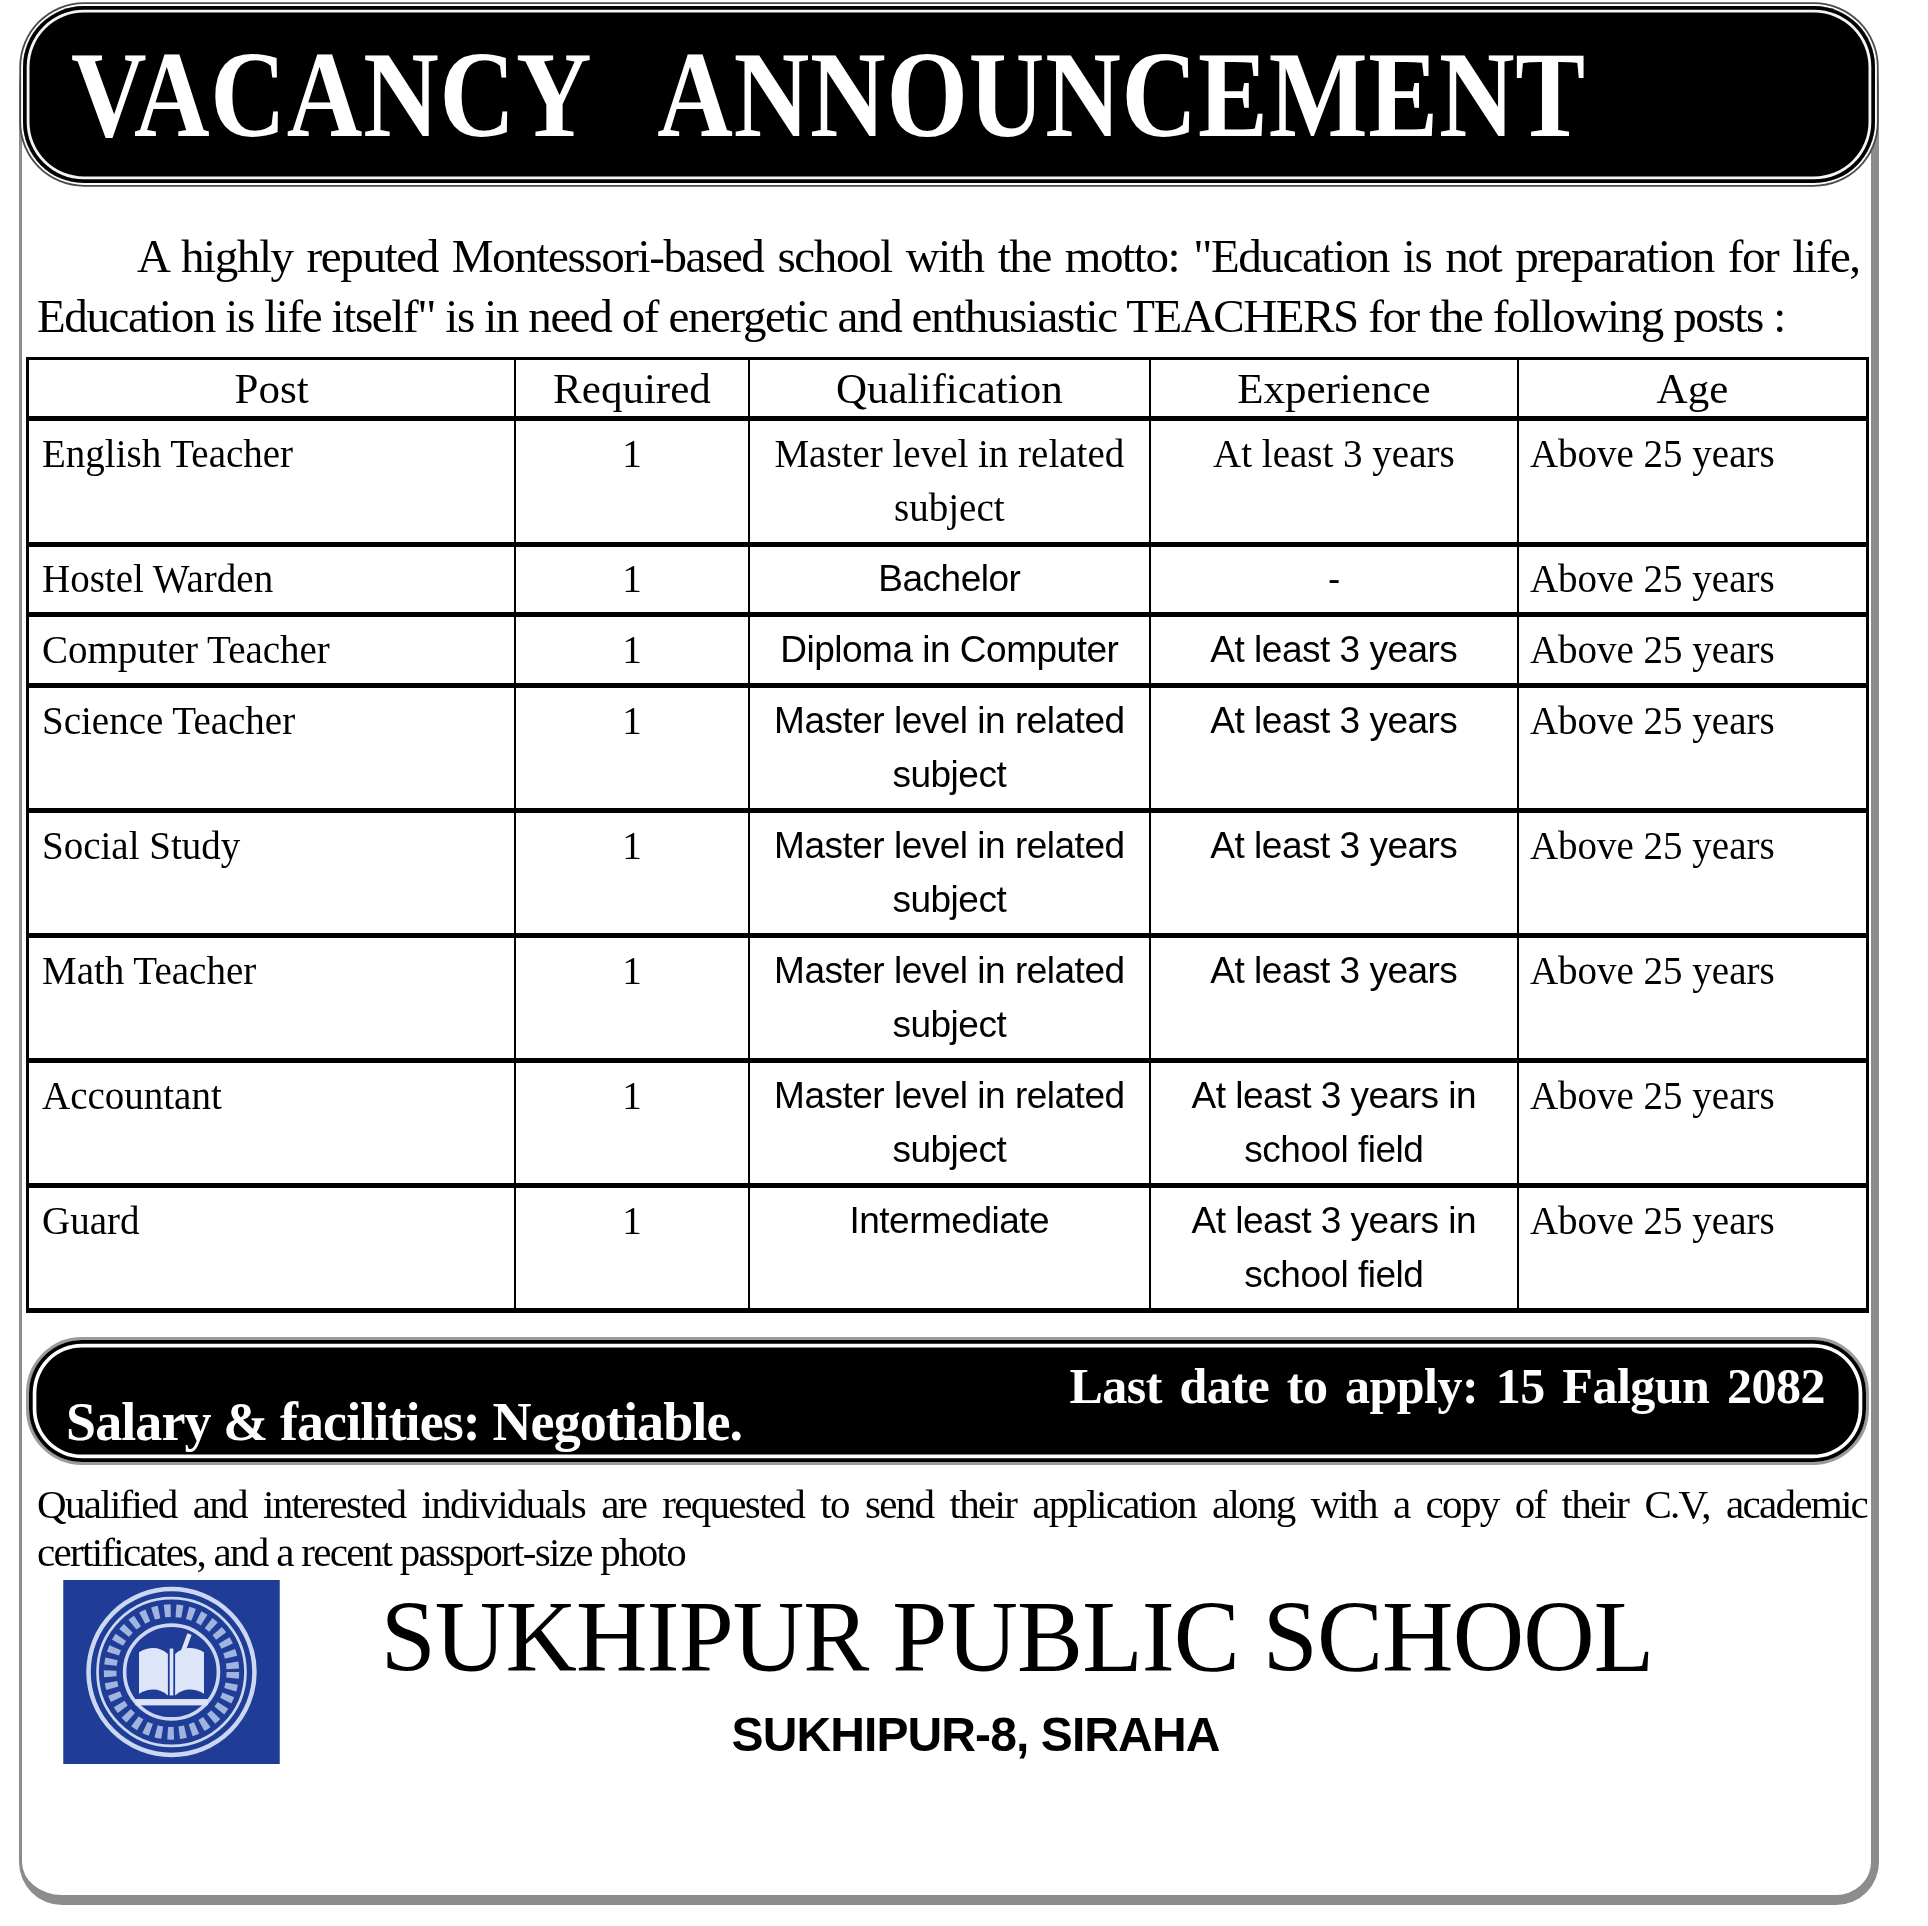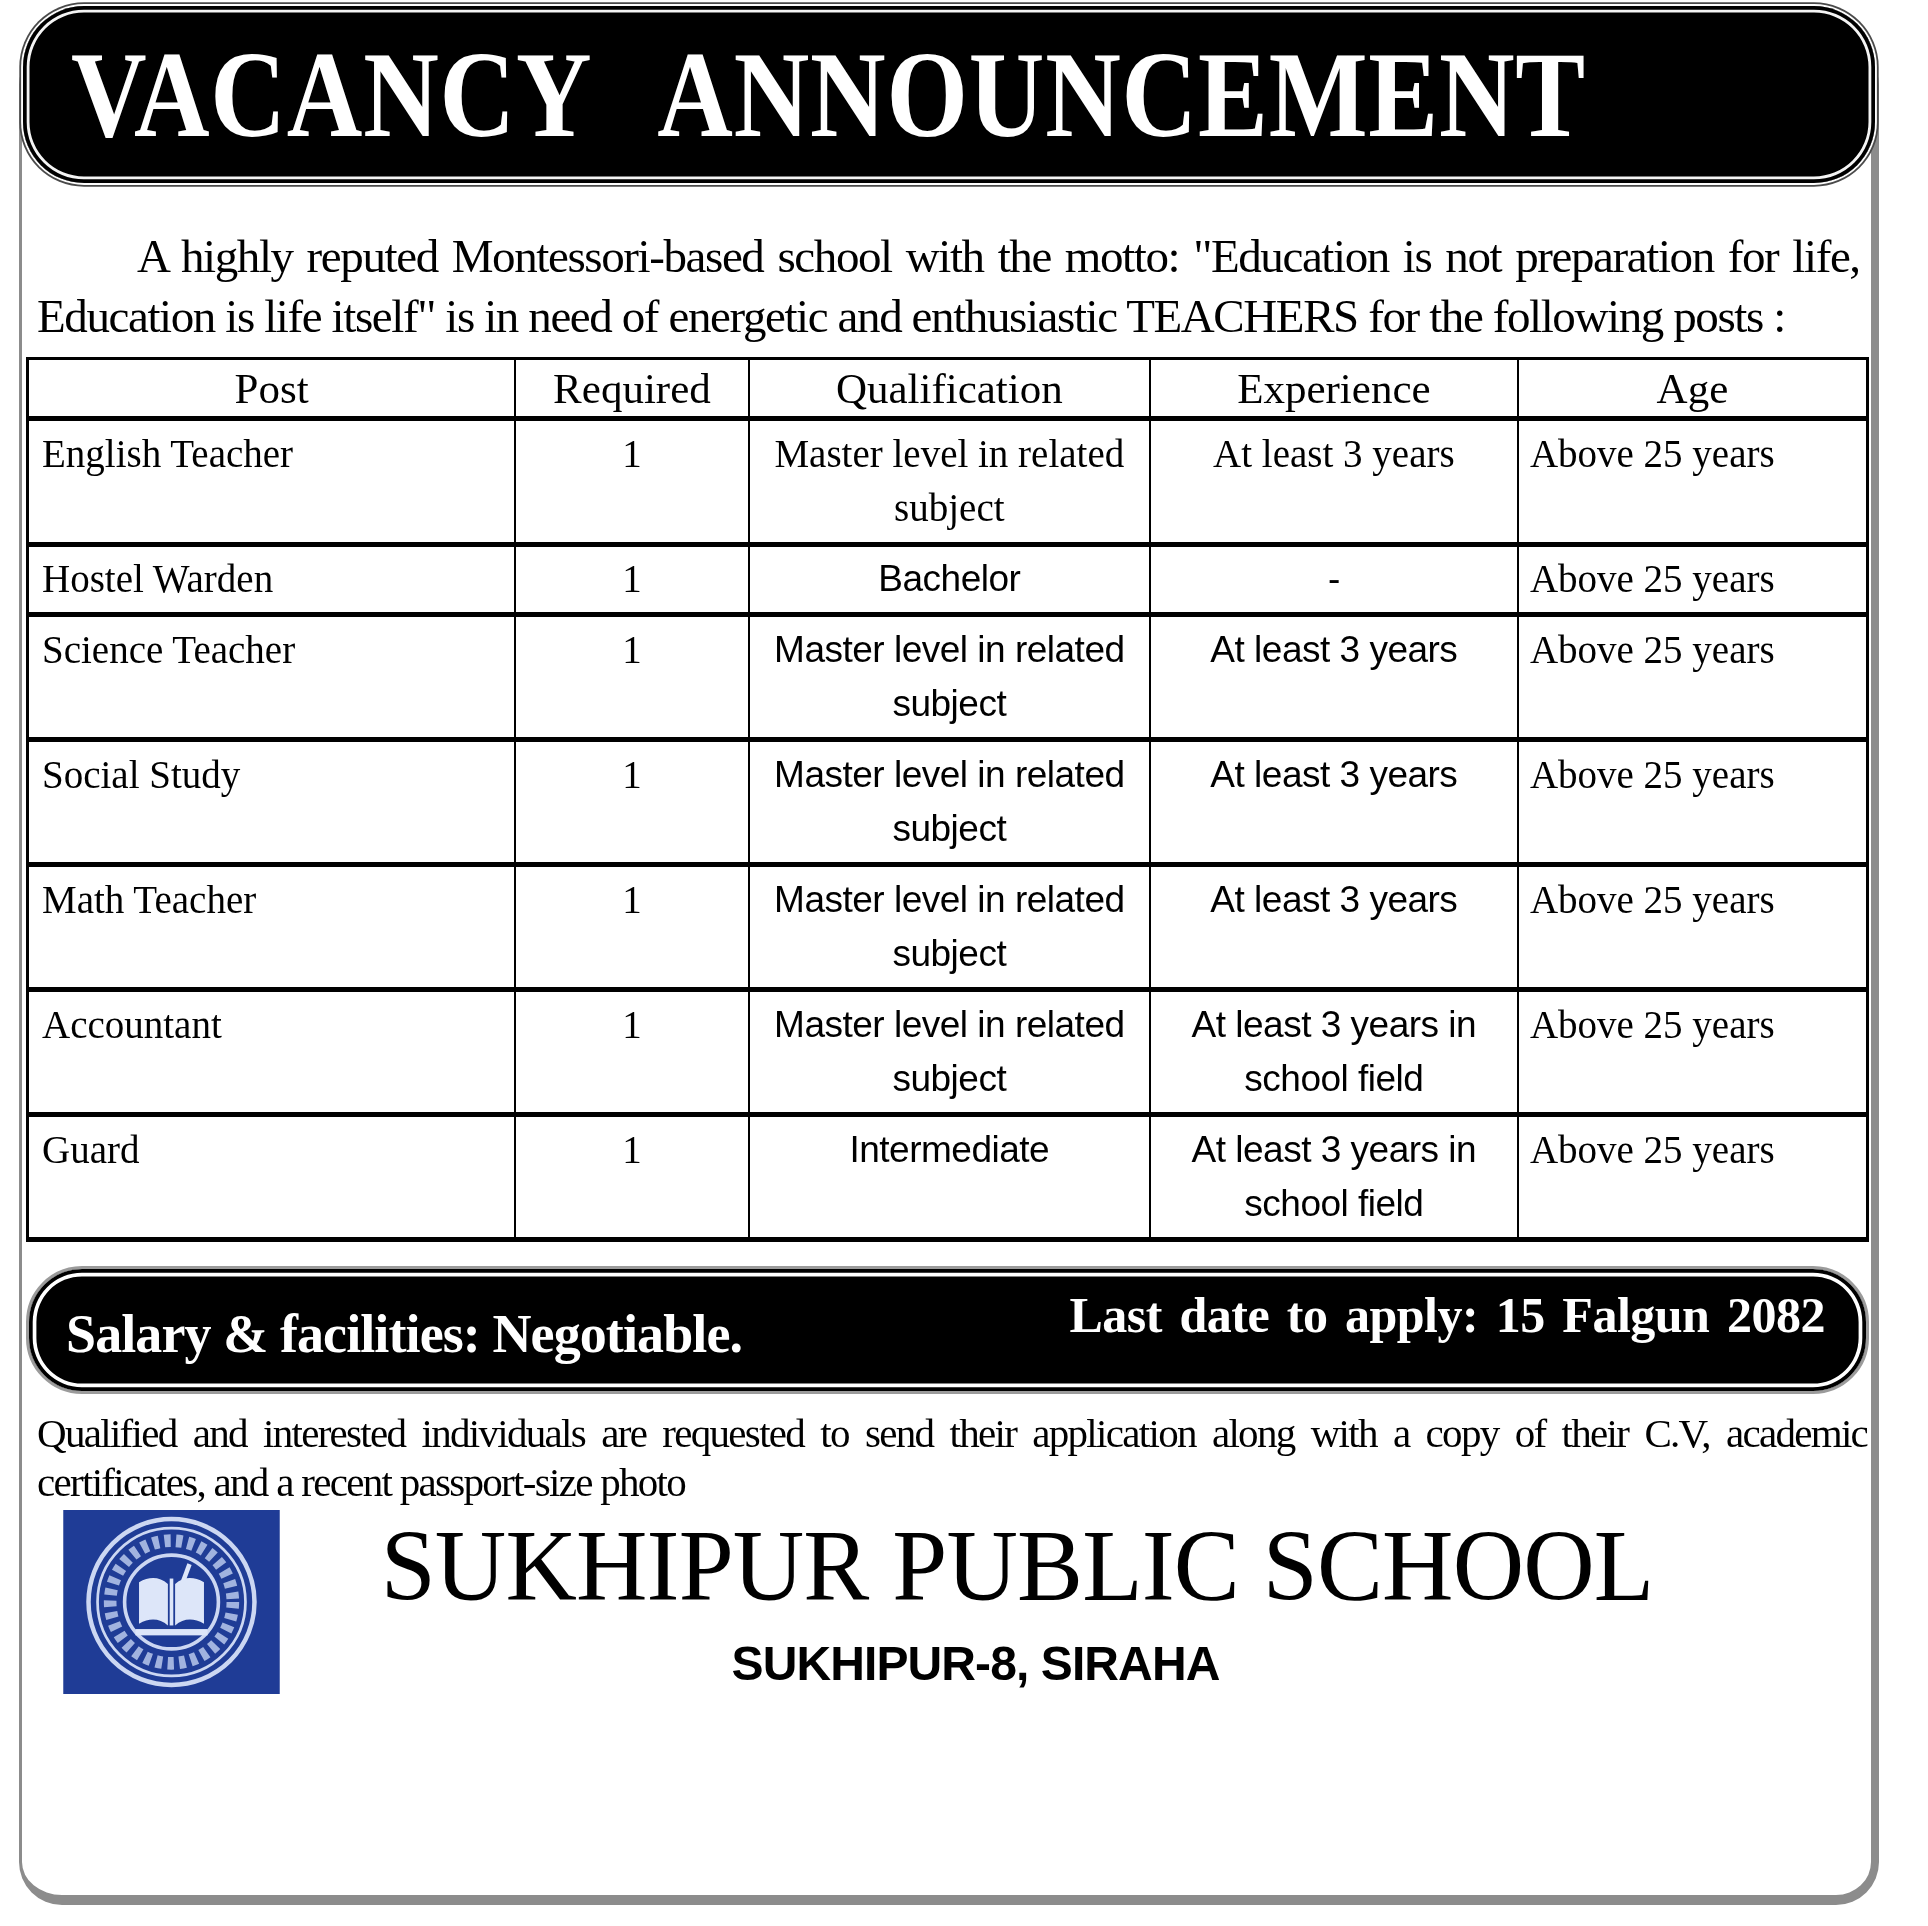--- a/index.html
+++ b/index.html
@@ -33,21 +33,21 @@
   td.c-qual,td.c-exp{text-align:center;}
   td.c-age{text-align:left;padding-left:11px;}
   td.sans{font-family:"Liberation Sans", sans-serif;font-size:37px;line-height:1.47;letter-spacing:-0.5px;}
   col.w-post{width:26.5%;}col.w-req{width:12.7%;}col.w-qual{width:21.8%;}
   col.w-exp{width:20%;}col.w-age{width:19%;}
   
   .salary-bar{position:relative;margin-top:24px;height:128px;background:#000;border-radius:56px;
               border:3.7px solid #9b9b9b;box-shadow:inset 0 0 0 3.7px #000,inset 0 0 0 7.4px #fff;
               display:flex;align-items:center;justify-content:space-between;
               padding:0 41px 0 37px;box-sizing:border-box;color:#fff;}
-  .salary-left{font-size:54px;font-weight:bold;letter-spacing:-0.9px;position:relative;top:4px;}
+  .salary-left{font-size:54px;font-weight:bold;letter-spacing:-0.9px;position:relative;top:21px;}
   .salary-right{font-size:50px;font-weight:bold;letter-spacing:-0.5px;word-spacing:5.6px;
                 position:relative;top:-15px;}
   
   .note{margin:15px 1.9px 0 11px;font-size:41px;line-height:1.18;letter-spacing:-1.7px;
         text-align:justify;}
   
   .footer{position:relative;margin-top:9.3px;}
   .logo{position:absolute;left:37px;top:-5.6px;width:217px;height:184px;}
   .school-name{margin:0;text-align:center;font-size:102px;font-weight:normal;
                letter-spacing:-0.9px;line-height:1.0;padding-left:139px;white-space:nowrap;}
@@ -99,20 +99,27 @@
   </tr>
 
   <tr>
     <td class="c-post">Hostel Warden</td>
     <td class="c-req">1</td>
     <td class="c-qual sans">Bachelor</td>
     <td class="c-exp sans">-</td>
     <td class="c-age">Above 25 years</td>
   </tr>
 
+  <tr>
+    <td class="c-post">Computer Teacher</td>
+    <td class="c-req">1</td>
+    <td class="c-qual sans">Diploma in Computer</td>
+    <td class="c-exp sans">At least 3 years</td>
+    <td class="c-age">Above 25 years</td>
+  </tr>
 
   <tr>
     <td class="c-post">Science Teacher</td>
     <td class="c-req">1</td>
     <td class="c-qual sans">Master level in related subject</td>
     <td class="c-exp sans">At least 3 years</td>
     <td class="c-age">Above 25 years</td>
   </tr>
 
   <tr>

